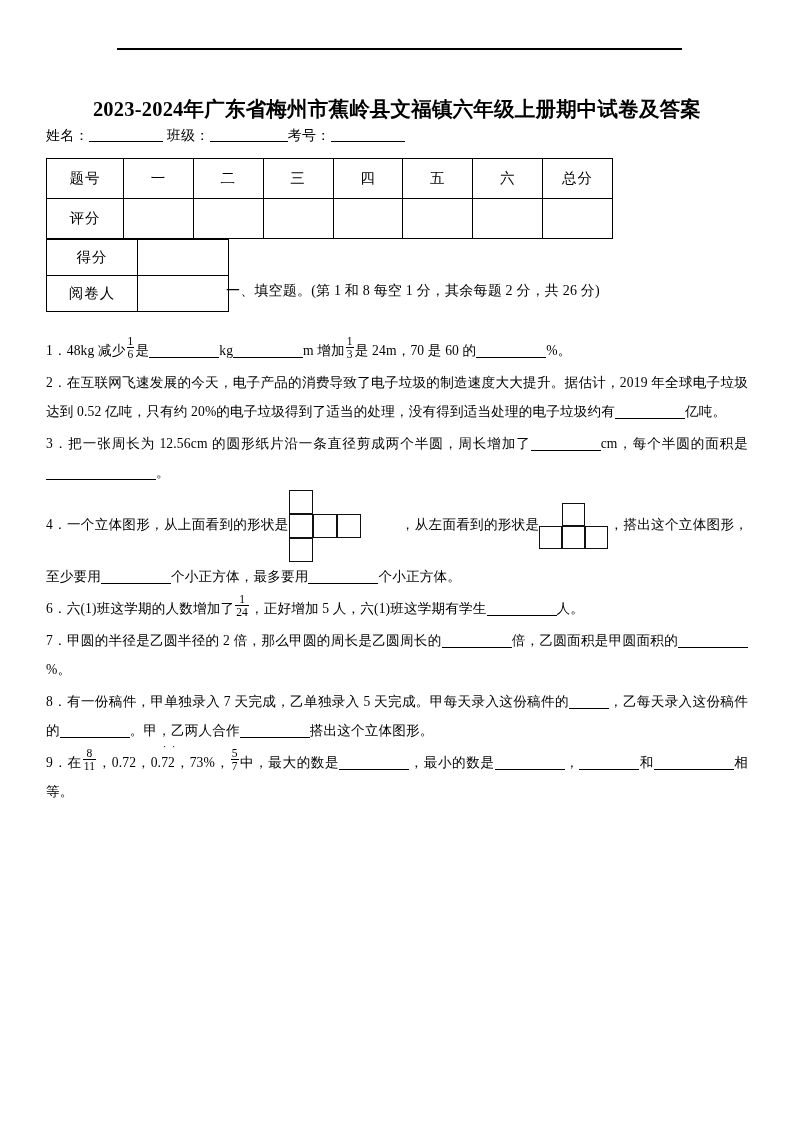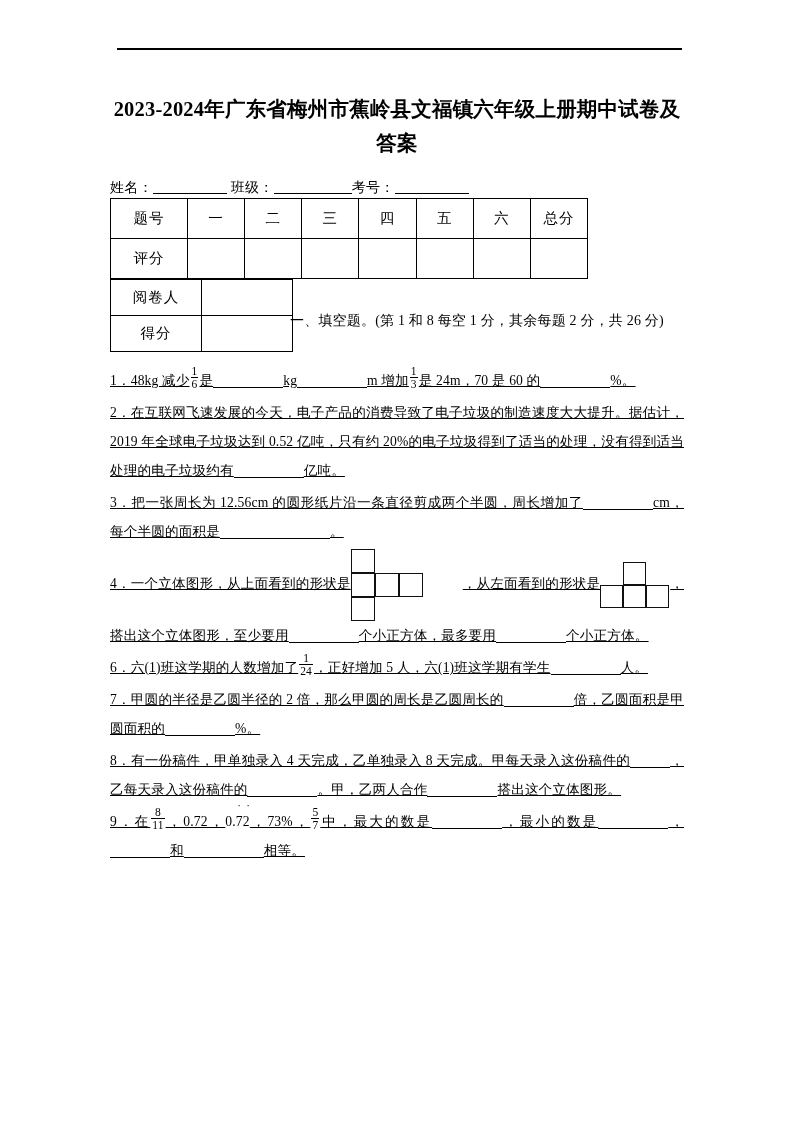--- a/index.html
+++ b/index.html
@@ -14,59 +14,58 @@
     font-family: "Liberation Serif", "DejaVu Serif", serif;
     color: #000000;
     overflow: hidden;
   }
   .page {
     position: absolute;
     left: 0; top: 0;
     width: 794px;
     height: 1123px;
     box-sizing: border-box;
-    padding: 0 110px;
+    padding: 0 46px;
   }
   .header-rule {
     position: absolute;
     left: 117px;
     top: 48px;
     width: 565px;
     height: 0;
     border-top: 2px solid #000;
   }
   .doc-title {
     margin: 0;
     padding-top: 92px;
     font-size: 20.5px;
     font-weight: bold;
     line-height: 34px;
     text-align: center;
     letter-spacing: 0.2px;
     font-family: "Liberation Serif", "DejaVu Serif", serif;
   }
   .idline {
-    margin-top: 18px;
     font-size: 14px;
     line-height: 20px;
     letter-spacing: 0.3px;
   }
   .idline .blank {
     display: inline-block;
     border-bottom: 1.3px solid #000;
     vertical-align: -2px;
   }
   .b-name { width: 74px; }
   .b-class { width: 78px; }
   .b-id { width: 74px; }
 
   table.score-table {
-    margin-top: 0;
+    margin-top: 12px;
     border-collapse: collapse;
-    width: 478px;
+    width: 567px;
     table-layout: fixed;
   }
   table.score-table td {
     border: 1.3px solid #000;
     height: 37px;
     text-align: center;
     vertical-align: middle;
     font-size: 14.5px;
     letter-spacing: 1px;
   }
@@ -86,32 +85,31 @@
     height: 33px;
     text-align: center;
     vertical-align: middle;
     font-size: 14.5px;
     letter-spacing: 1px;
     width: 88px;
   }
   .sec-heading {
     position: absolute;
     left: 180px;
-    top: 33px;
+    top: 43px;
     font-size: 14px;
     white-space: nowrap;
     letter-spacing: 0.2px;
   }
 
   .questions {
-    margin-top: 14px;
+    margin-top: 24px;
     font-size: 13.6px;
     line-height: 29px;
     letter-spacing: 0.15px;
-    text-decoration: underline;
   }
   .q {
     margin: 0 0 3px 0;
     text-align: justify;
   }
   .blk {
     display: inline-block;
     border-bottom: 1.3px solid #000;
     vertical-align: -3px;
   }
@@ -196,25 +194,25 @@
       <td></td>
       <td></td>
     </tr>
   </tbody>
     </table>
 
   <div class="sec-wrap">
     <table class="marker-table">
       <tbody>
           <tr>
-        <td>阅卷人</td>
+        <td>得分</td>
         <td></td>
       </tr>
       <tr>
-        <td>得分</td>
+        <td>阅卷人</td>
         <td></td>
       </tr>
     </tbody>
       </table>
     <div class="sec-heading">一、填空题。(第 1 和 8 每空 1 分，其余每题 2 分，共 26 分)</div>
   </div>
 
   <div class="questions">
 
     <p class="q">
@@ -247,21 +245,21 @@
 
     <p class="q">
       <span>6</span><span>．六(1)班这学期的人数增加了</span><span class="frac"><span class="num">1</span><span class="den">24</span></span><span>，正好增加 5 人，六(1)班这学期有学生</span><span class="blk w70"></span><span>人。</span>
     </p>
 
     <p class="q">
       <span>7</span><span>．甲圆的半径是乙圆半径的 2 倍，那么甲圆的周长是乙圆周长的</span><span class="blk w70"></span><span>倍，乙圆面积是甲圆面积的</span><span class="blk w70"></span><span>%。</span>
     </p>
 
     <p class="q">
-      <span>8</span><span>．有一份稿件，甲单独录入 4 天完成，乙单独录入 8 天完成。甲每天录入这份稿件的</span><span class="blk w40"></span><span>，乙每天录入这份稿件的</span><span class="blk w70"></span><span>。甲，乙两人合作</span><span class="blk w70"></span><span>搭出这个立体图形。</span>
+      <span>8</span><span>．有一份稿件，甲单独录入 7 天完成，乙单独录入 5 天完成。甲每天录入这份稿件的</span><span class="blk w40"></span><span>，乙每天录入这份稿件的</span><span class="blk w70"></span><span>。甲，乙两人合作</span><span class="blk w70"></span><span>搭出这个立体图形。</span>
     </p>
 
     <p class="q">
       <span>9</span><span>．在</span><span class="frac"><span class="num">8</span><span class="den">11</span></span><span>，0.72，</span><span class="rep"><span class="dot" style="left:12px;">·</span><span class="dot" style="left:21px;">·</span><span>0.72</span></span><span>，73%，</span><span class="frac"><span class="num">5</span><span class="den">7</span></span><span>中，最大的数是</span><span class="blk w70"></span><span>，最小的数是</span><span class="blk w70"></span><span>，</span><span class="blk w60"></span><span>和</span><span class="blk w80"></span><span>相等。</span>
     </p>
 
 
   </div>
 </div>
 

